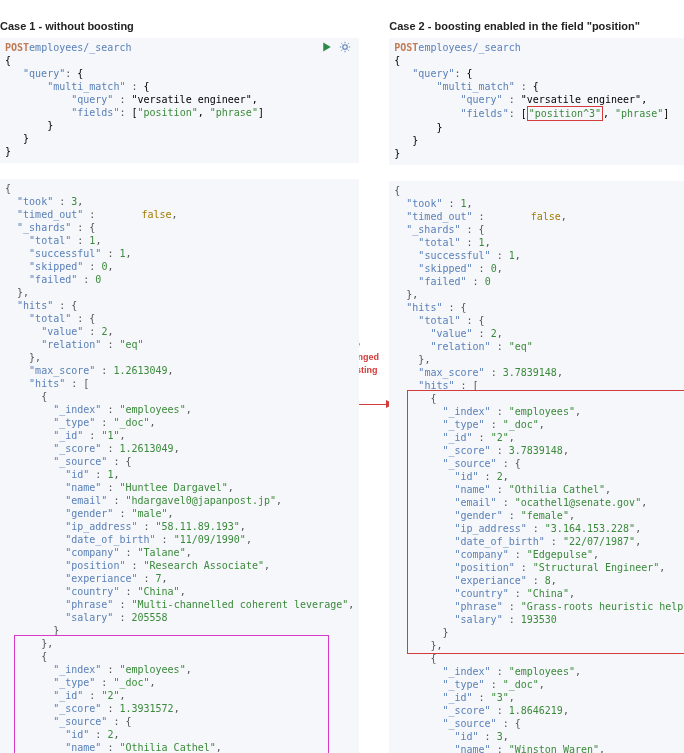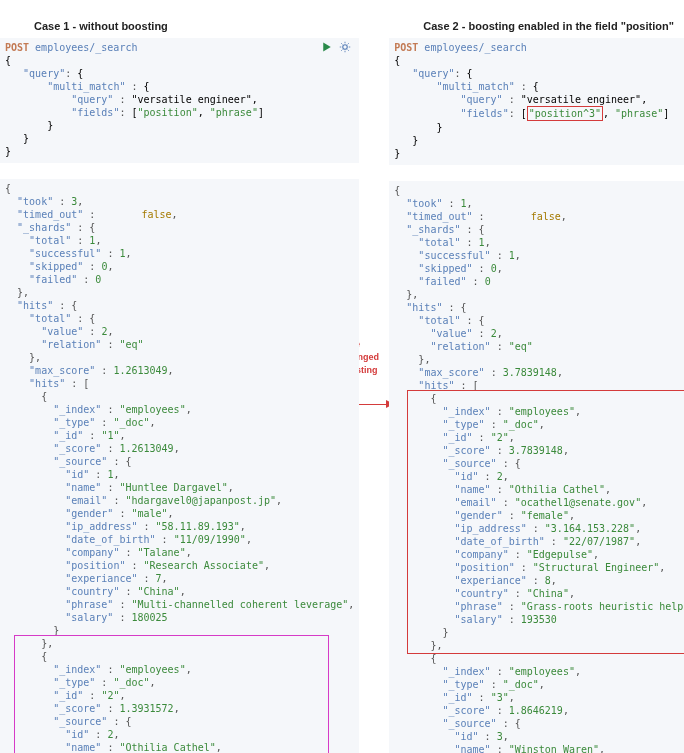--- a/index.html
+++ b/index.html
@@ -17,35 +17,34 @@
   flex-direction: column;
   flex: 1;
 }
 .col.case1 { margin-right: 30px; }
 .case-title {
   font-family: Arial, sans-serif;
   font-size: 11px;
   font-weight: bold;
   color: #222;
   margin-bottom: 6px;
-  margin-left: 34px;
 }
 .query-box {
   background: #f5f7fa;
   padding: 3px 5px 5px 5px;
   position: relative;
   margin-bottom: 16px;
   line-height: 1.3;
 }
 .query-row {
   display: flex;
   align-items: flex-start;
 }
 .verb { color: #c37a54; font-weight: bold; }
-.path { color: #5a80b8; margin-left: 6px; }
+.path { color: #5a80b8; }
 .actions {
   position: absolute; right: 8px; top: 3px;
   display: flex; gap: 6px;
 }
 .icon-svg { width: 12px; height: 12px; display: block; }
 .pre {
   white-space: pre;
   font-family: Menlo, Consolas, monospace;
   font-size: 10px;
   line-height: 1.3;
@@ -166,21 +165,21 @@
           <span class="k">"name"</span> <span class="p">:</span> <span class="s">"Huntlee Dargavel"</span><span class="p">,</span>
           <span class="k">"email"</span> <span class="p">:</span> <span class="s">"hdargavel0@japanpost.jp"</span><span class="p">,</span>
           <span class="k">"gender"</span> <span class="p">:</span> <span class="s">"male"</span><span class="p">,</span>
           <span class="k">"ip_address"</span> <span class="p">:</span> <span class="s">"58.11.89.193"</span><span class="p">,</span>
           <span class="k">"date_of_birth"</span> <span class="p">:</span> <span class="s">"11/09/1990"</span><span class="p">,</span>
           <span class="k">"company"</span> <span class="p">:</span> <span class="s">"Talane"</span><span class="p">,</span>
           <span class="k">"position"</span> <span class="p">:</span> <span class="s">"Research Associate"</span><span class="p">,</span>
           <span class="k">"experiance"</span> <span class="p">:</span> <span class="n">7</span><span class="p">,</span>
           <span class="k">"country"</span> <span class="p">:</span> <span class="s">"China"</span><span class="p">,</span>
           <span class="k">"phrase"</span> <span class="p">:</span> <span class="s">"Multi-channelled coherent leverage"</span><span class="p">,</span>
-          <span class="k">"salary"</span> <span class="p">:</span> <span class="n">180025</span>
+          <span class="k">"salary"</span> <span class="p">:</span> <span class="n">205558</span>
         <span class="p">}</span>
       <span class="p">},</span>
       <span class="p">{</span>
         <span class="k">"_index"</span> <span class="p">:</span> <span class="s">"employees"</span><span class="p">,</span>
         <span class="k">"_type"</span> <span class="p">:</span> <span class="s">"_doc"</span><span class="p">,</span>
         <span class="k">"_id"</span> <span class="p">:</span> <span class="s">"2"</span><span class="p">,</span>
         <span class="k">"_score"</span> <span class="p">:</span> <span class="n">1.3931572</span><span class="p">,</span>
         <span class="k">"_source"</span> <span class="p">:</span> <span class="p">{</span>
           <span class="k">"id"</span> <span class="p">:</span> <span class="n">2</span><span class="p">,</span>
           <span class="k">"name"</span> <span class="p">:</span> <span class="s">"Othilia Cathel"</span><span class="p">,</span>

